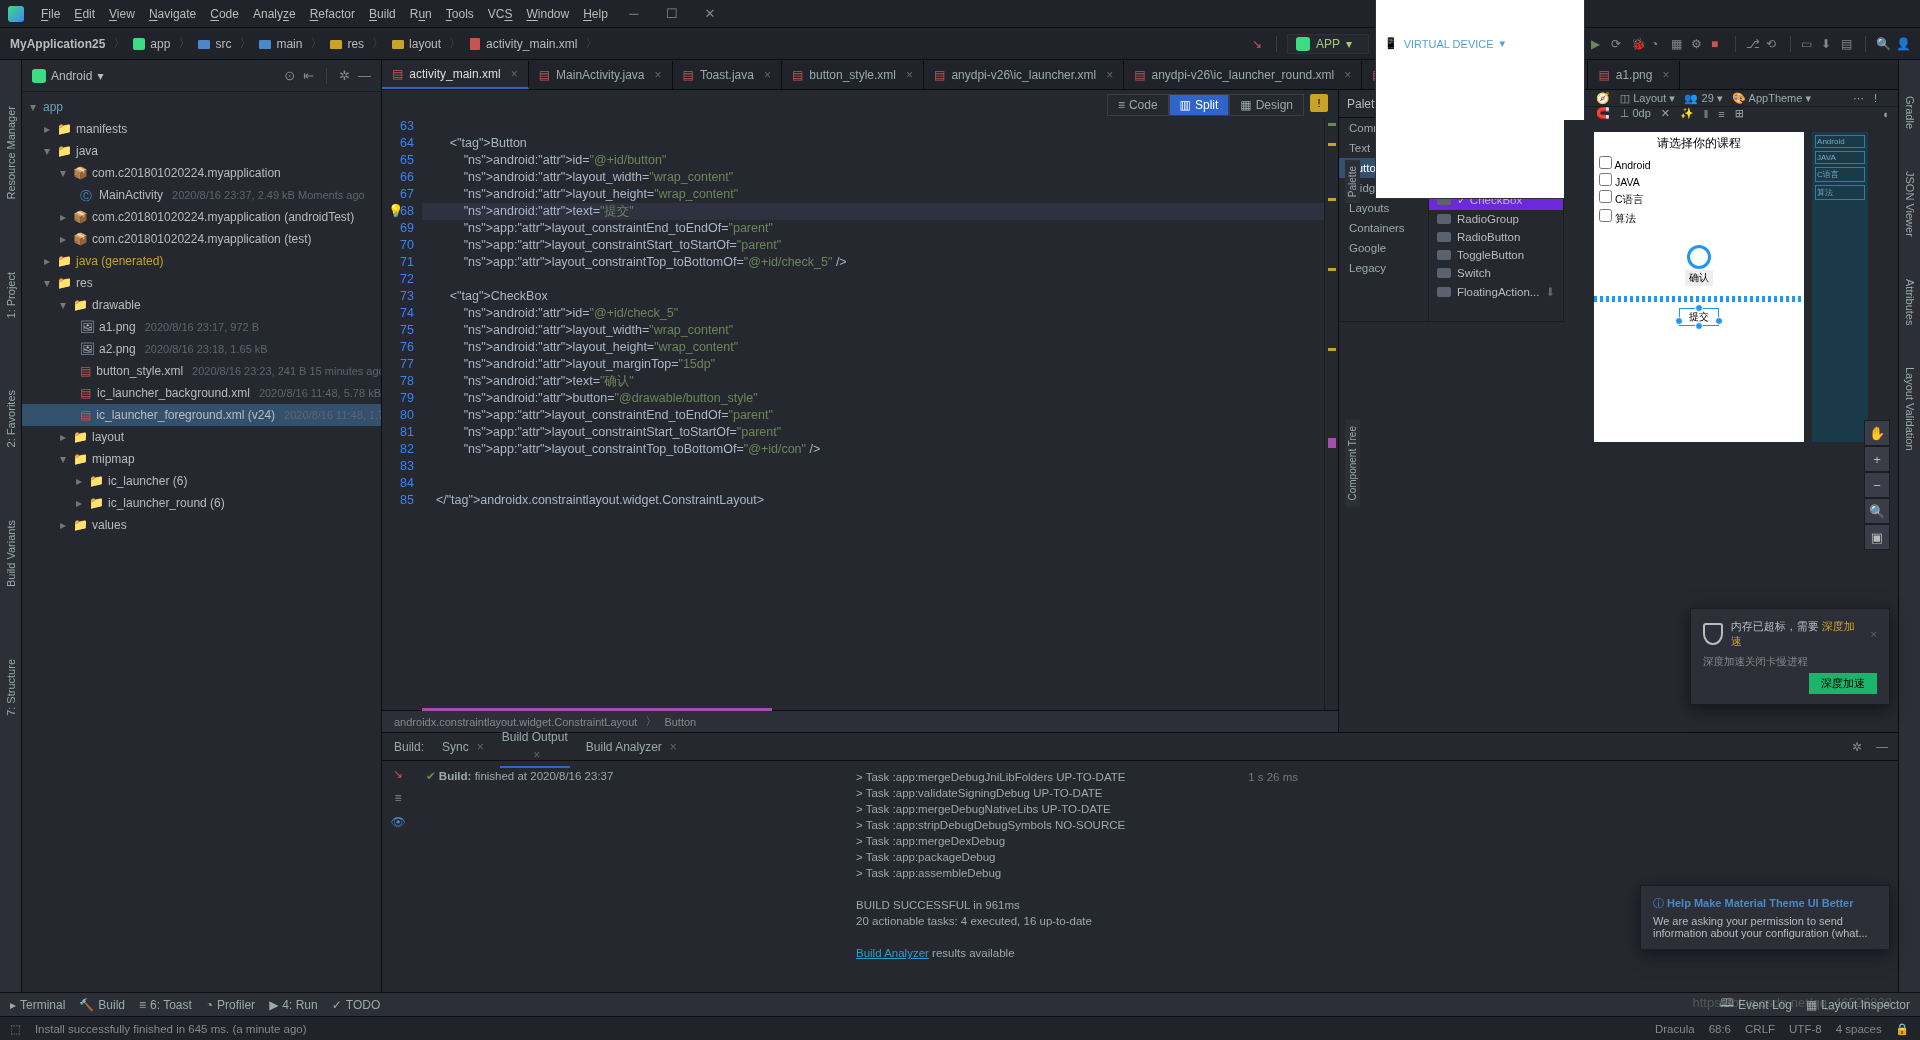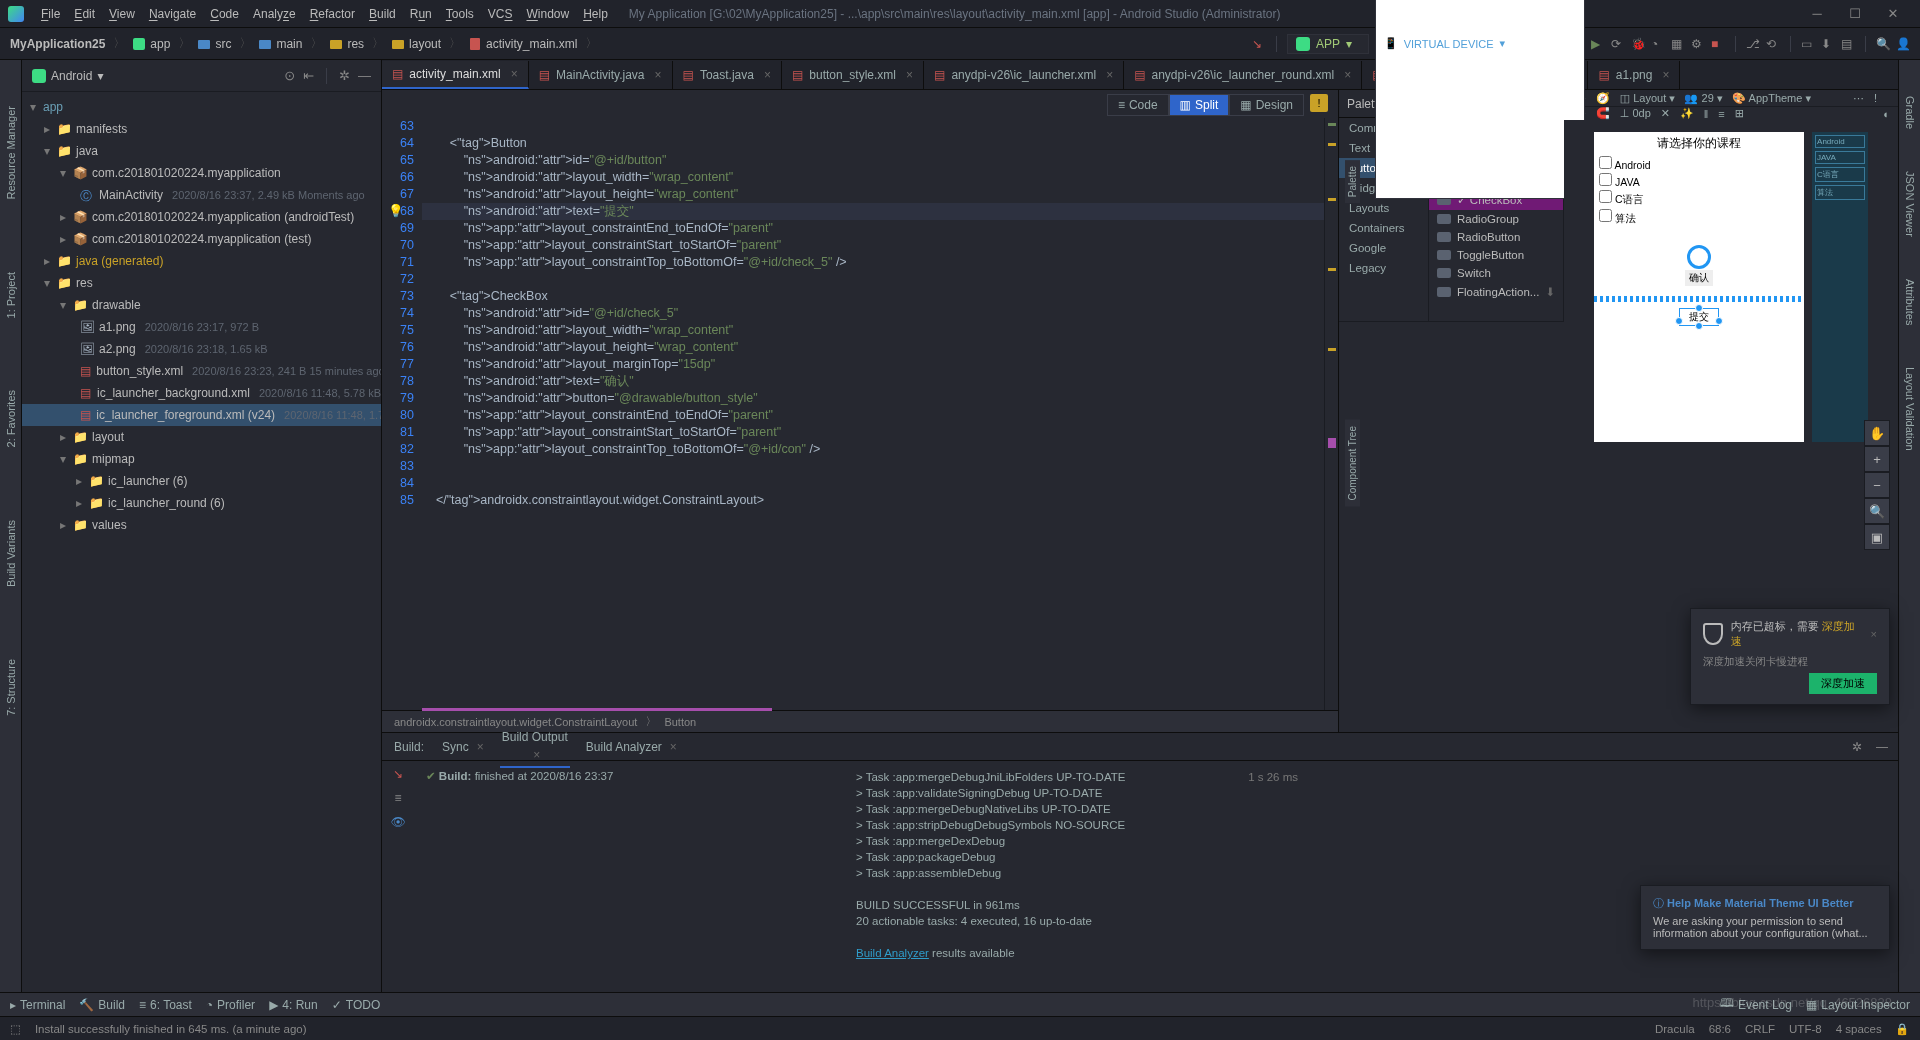--- a/index.html
+++ b/index.html
@@ -56,21 +56,21 @@
 .design-pane { width:560px; background:#262830; border-left:1px solid #0d0d0d; display:flex; flex-direction:column; }
 .palette-row { display:flex; height:232px; border-bottom:1px solid #1a1c22; }
 .pal-left { width:90px; border-right:1px solid #1a1c22; }
 .pal-head { height:28px; display:flex; align-items:center; padding:0 8px; color:#bbb; border-bottom:1px solid #0d0d0d; }
 .pal-head .sp { flex:1; }
 .pal-head .ic { color:#888; margin-left:6px; cursor:pointer; }
 .pal-cat { padding:4px 10px; color:#9aa; cursor:pointer; font-size:11.5px; }
 .pal-cat.act { background:#33506d; color:#fff; }
 .pal-right { flex:1; overflow:auto; }
 .pal-item { padding:3px 8px; display:flex; align-items:center; gap:6px; color:#bbb; cursor:pointer; font-size:11.5px; }
-.pal-item.act { background:#701a75; }
+.pal-item.act { background:#6d28d9; }
 .pal-item .pic { width:14px; height:10px; background:#5a6270; border-radius:2px; display:inline-block; }
 .design-canvas { flex:1; background:#262830; position:relative; display:flex; justify-content:center; align-items:flex-start; padding-top:12px; }
 .design-tb { height:28px; display:flex; align-items:center; padding:0 8px; gap:10px; border-bottom:1px solid #1a1c22; color:#9aa; font-size:11px; }
 .design-tb .sp { flex:1; }
 .device { width:210px; height:310px; background:#fff; position:relative; color:#000; font-size:11px; }
 .device .ttl { text-align:center; padding:3px; font-size:12px; }
 .device .chk { display:block; padding:1px 5px; font-size:10.5px; }
 .device .sel-node { position:relative; margin:18px auto 0; width:46px; text-align:center; }
 .device .sel-circle { width:24px; height:24px; border:3px solid #2196f3; border-radius:50%; margin:0 auto; position:relative; }
 .device .sel-label { font-size:10px; padding:1px 4px; background:#eee; display:inline-block; margin-top:1px; }
@@ -119,21 +119,20 @@
   <span class="menu-item"><u>N</u>avigate</span>
   <span class="menu-item"><u>C</u>ode</span>
   <span class="menu-item">Analy<u>z</u>e</span>
   <span class="menu-item"><u>R</u>efactor</span>
   <span class="menu-item"><u>B</u>uild</span>
   <span class="menu-item">R<u>u</u>n</span>
   <span class="menu-item"><u>T</u>ools</span>
   <span class="menu-item">VC<u>S</u></span>
   <span class="menu-item"><u>W</u>indow</span>
   <span class="menu-item"><u>H</u>elp</span>
-  <span class="title">My Application [G:\02\MyApplication25] - ...\app\src\main\res\layout\activity_main.xml [app] - Android Studio (Administrator)</span>
   <span class="winbtn">─</span>
   <span class="winbtn">☐</span>
   <span class="winbtn">✕</span>
 </div>
 
 <div class="toolbar">
   <span class="bc-item">
       <b>MyApplication25</b>
     </span>
     <span class="bc-sep">〉</span>

